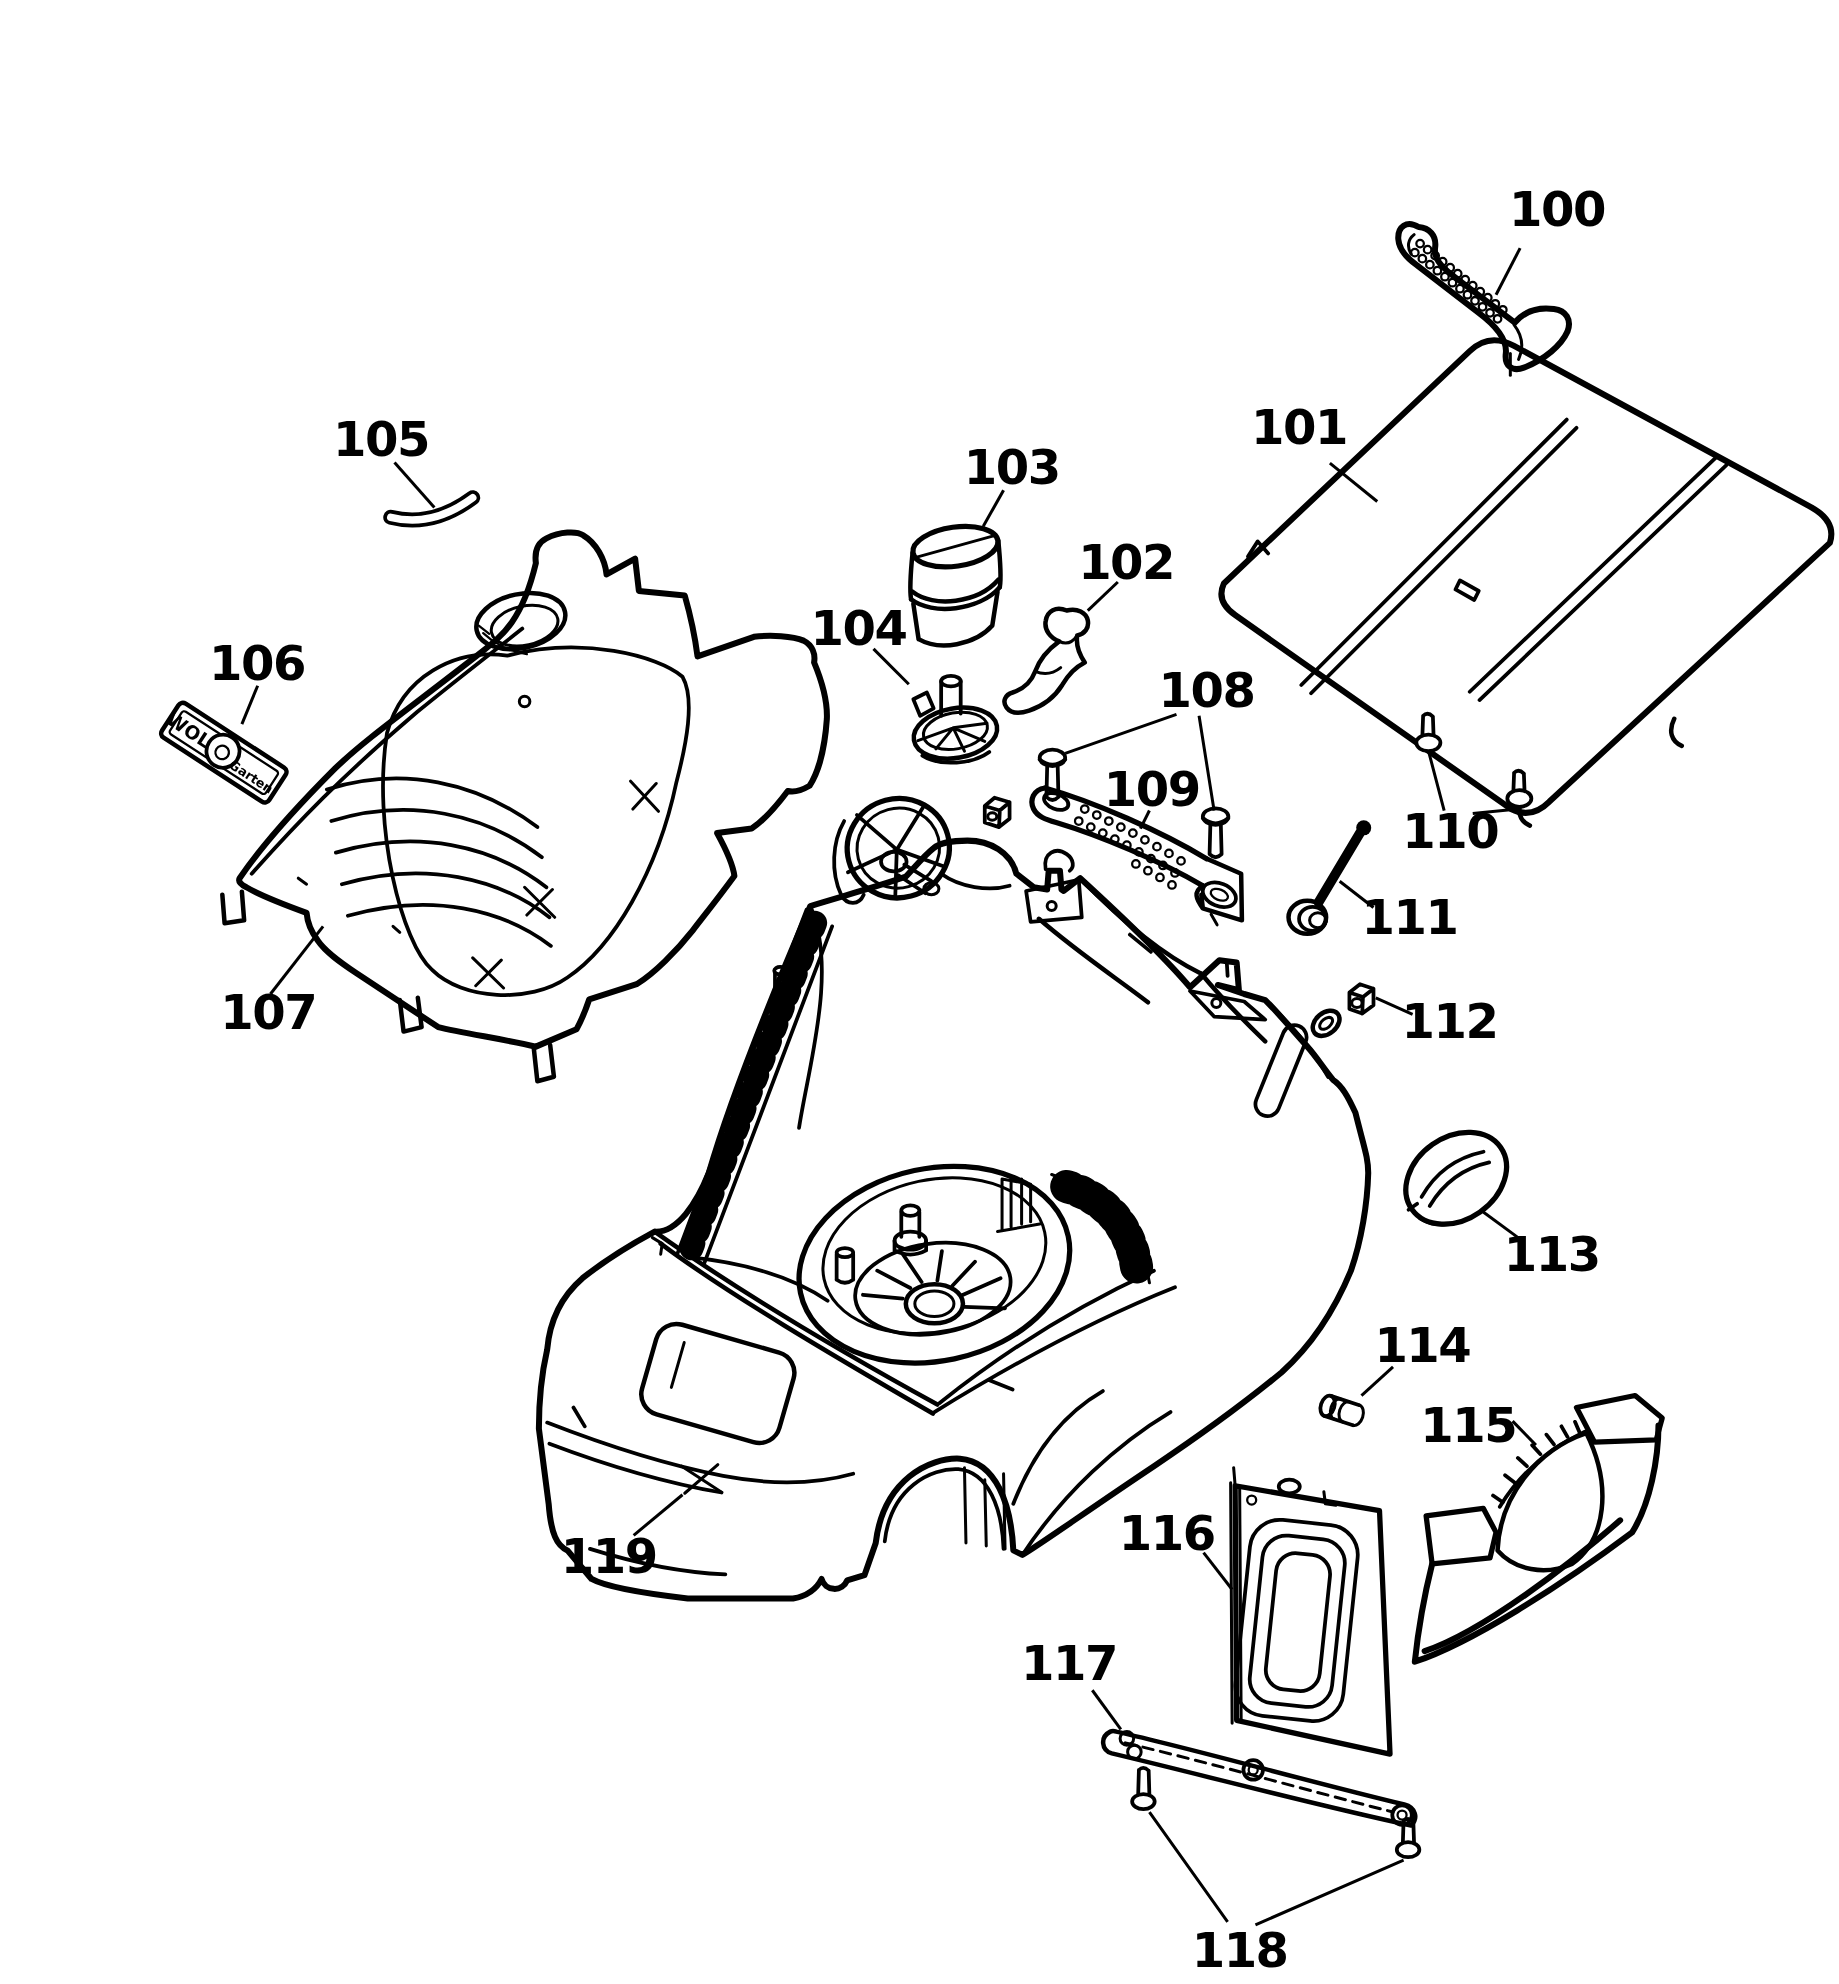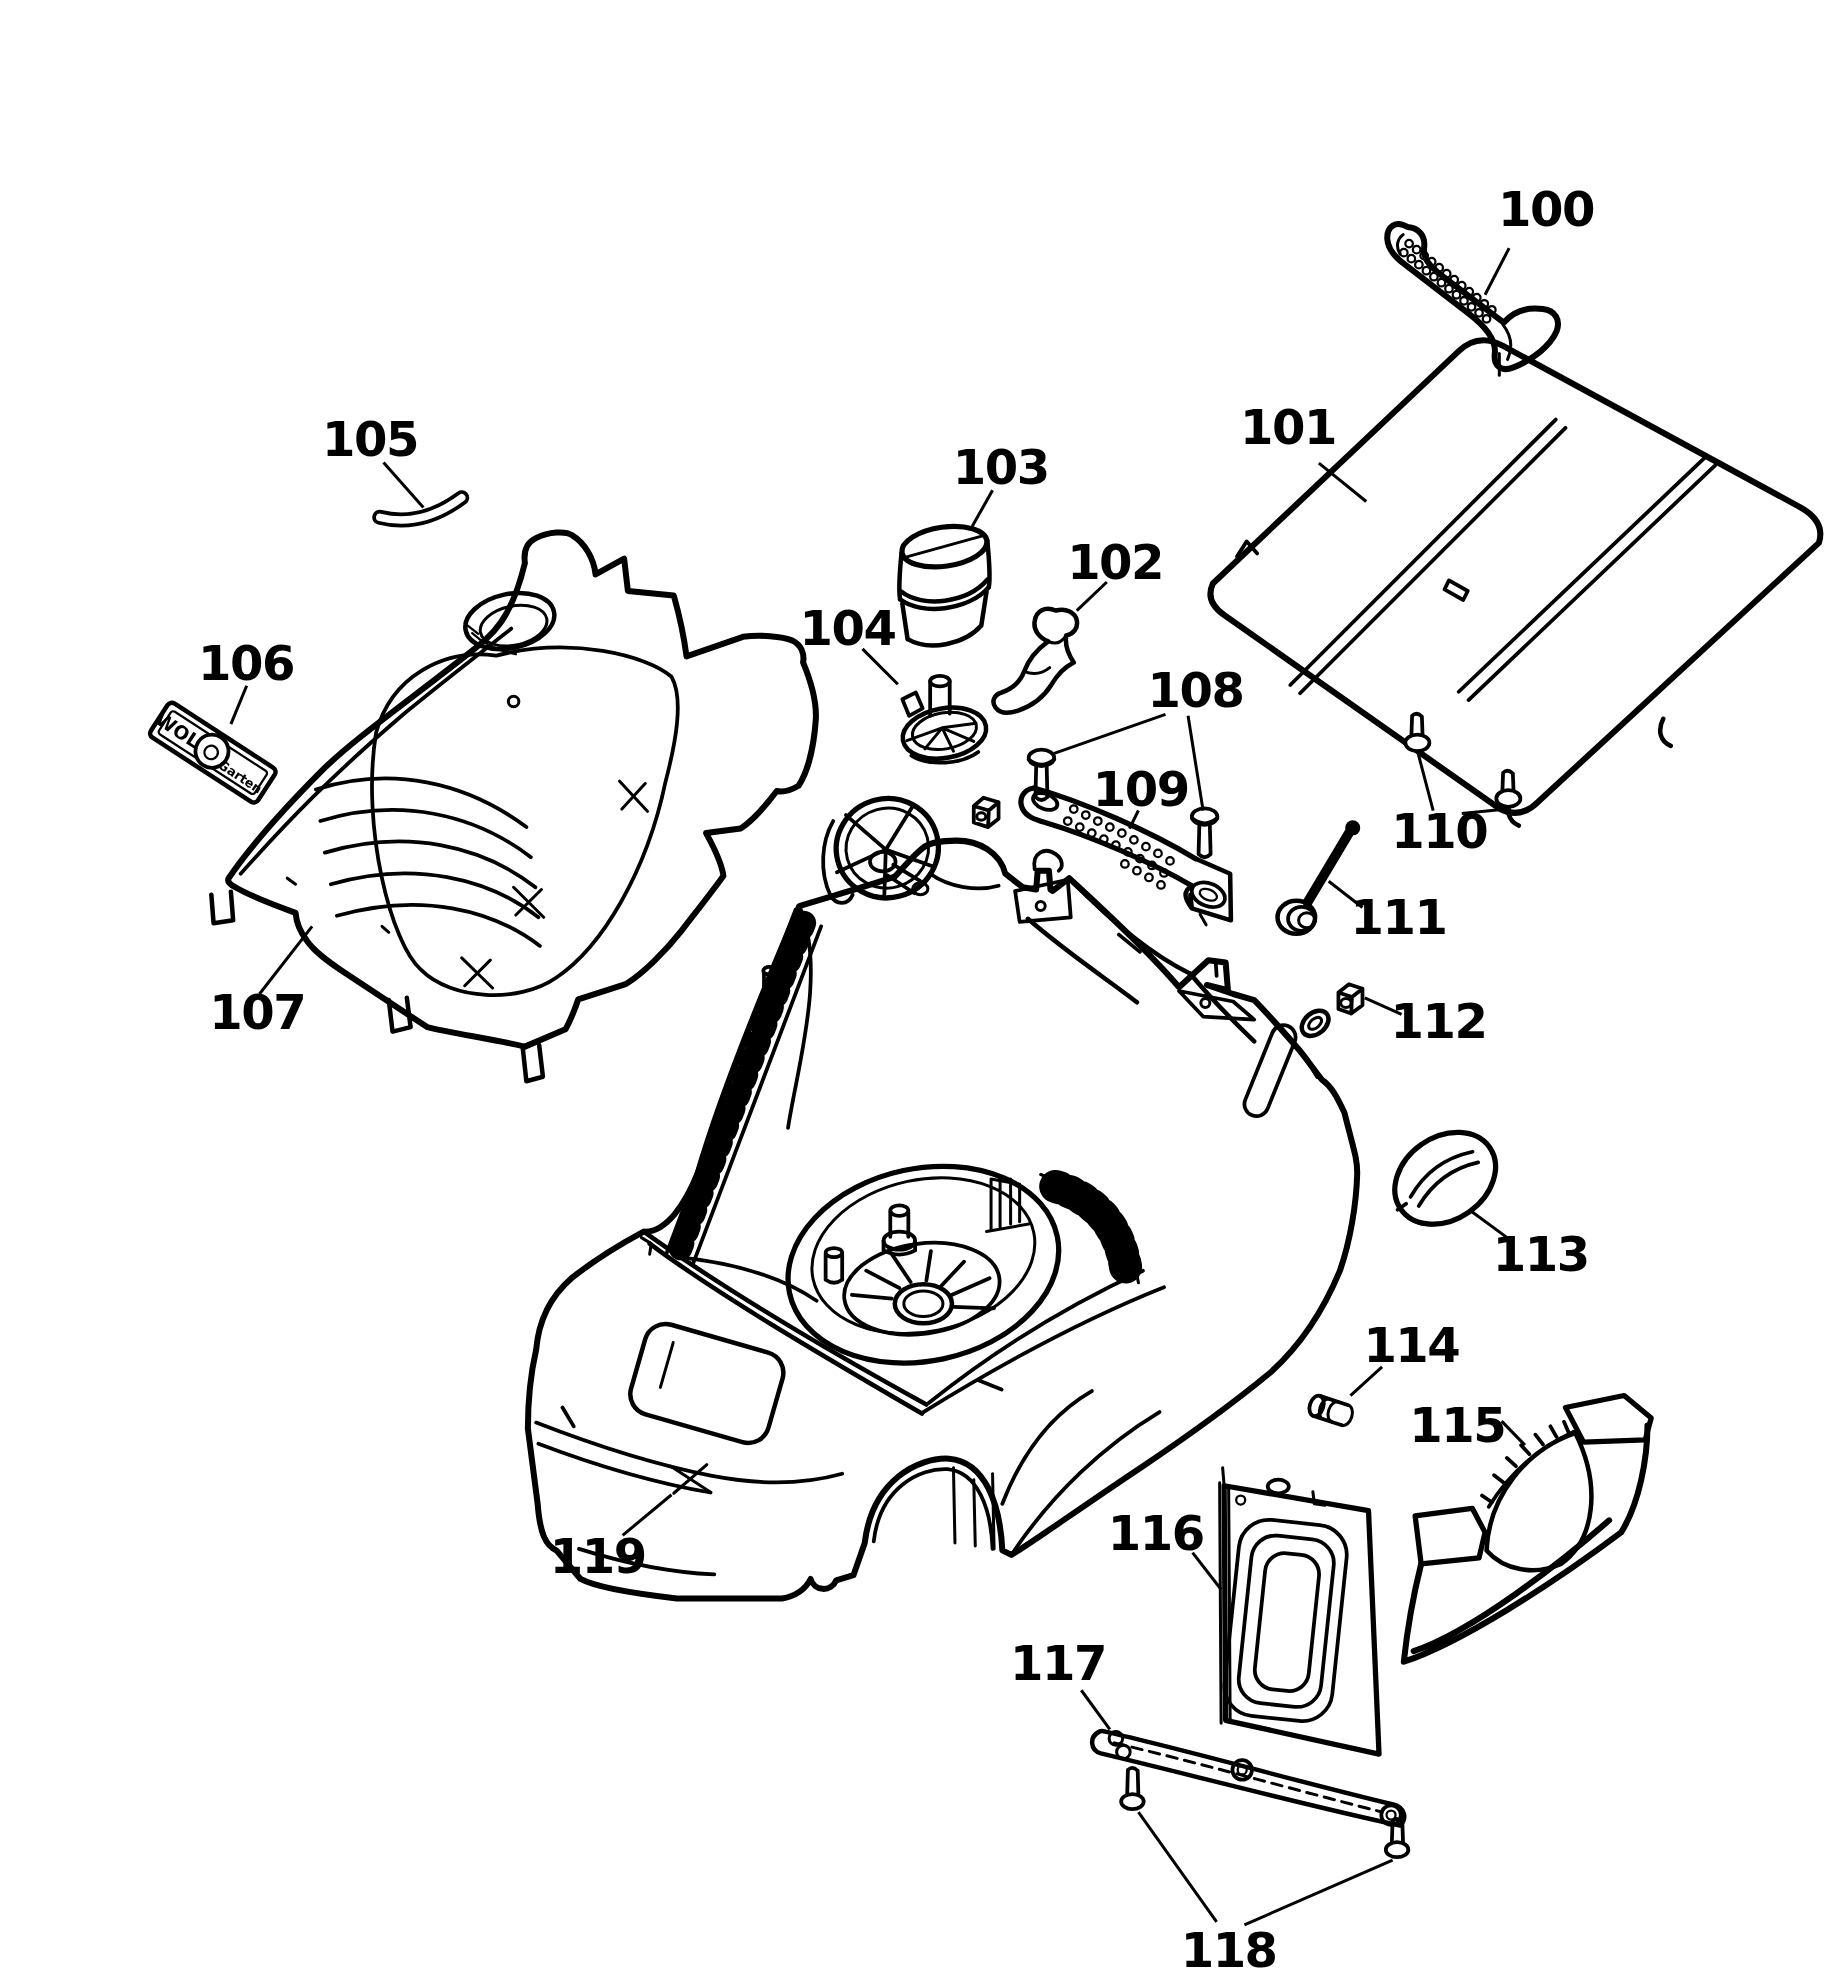--- a/index.html
+++ b/index.html
@@ -1,16 +1,16 @@
 <!DOCTYPE html>
 <html style="font-size:12px"><head>
 <meta charset="utf-8">
 <style>
   html,body{margin:0;padding:0;background:#fff;}
-  .stage{width:1752px;height:1985px;position:relative;background:#fff;}
+  .stage{width:1752px;height:1985px;position:relative;background:#fff;padding-left:11px;}
   svg{display:block;}
   text.part-label{font-family:"DejaVu Sans","Liberation Sans",sans-serif;
     font-weight:bold;font-size:64px;fill:#000;letter-spacing:-2px;}
   text.badge-txt{font-family:"DejaVu Sans","Liberation Sans",sans-serif;
     font-weight:bold;fill:#000;}
   .ln{stroke:#000;fill:none;stroke-linecap:round;stroke-linejoin:round;}
   .w8{stroke-width:8;} .w6{stroke-width:6;} .w5{stroke-width:5;}
   .w4{stroke-width:4;} .w3{stroke-width:3;}
   .leader{stroke:#000;stroke-width:4;fill:none;}
   .dot{fill:none;stroke:#000;stroke-width:3;}

